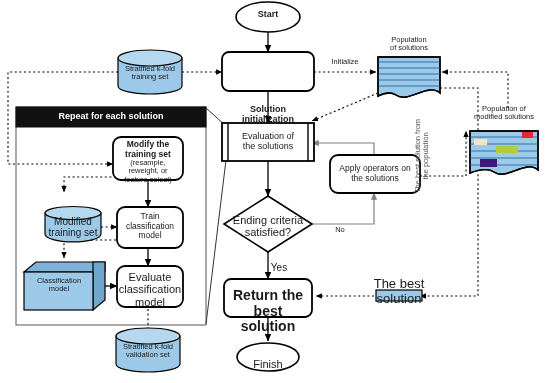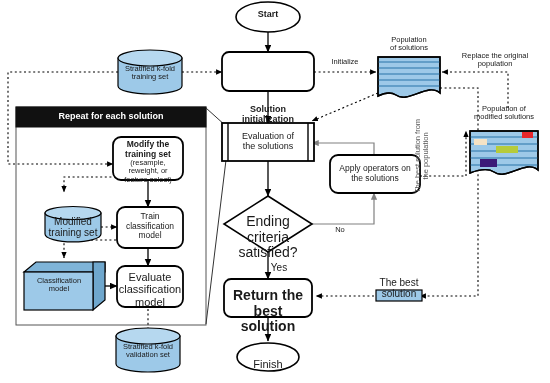--- a/index.html
+++ b/index.html
@@ -136,21 +136,21 @@
   </svg>
 
   <div class="lbl" style="left:236px;top:9px;width:64px;font-size:9px;font-weight:bold;">Start</div>
 
   <div class="lbl" style="left:224px;top:60px;width:88px;font-size:9px;font-weight:bold;white-space:pre-line;margin-top:44px;">Solution
 initialization</div>
 
   <div class="lbl" style="left:230px;top:131px;width:76px;font-size:9px;white-space:pre-line;">Evaluation of
 the solutions</div>
 
-  <div class="lbl" style="left:228px;top:214px;width:80px;font-size:14px;white-space:pre-line;">Ending criteria
+  <div class="lbl" style="left:228px;top:214px;width:80px;font-size:11px;white-space:pre-line;">Ending criteria
 satisfied?</div>
 
   <div class="lbl" style="left:331px;top:164px;width:88px;font-size:8.5px;white-space:pre-line;">Apply operators on
 the solutions</div>
 
   <div class="lbl" style="left:226px;top:288px;width:84px;font-size:14px;font-weight:bold;white-space:pre-line;">Return the
 best solution</div>
 
   <div class="lbl" style="left:238px;top:358px;width:60px;font-size:11px;">Finish</div>
 
@@ -179,28 +179,26 @@
 
   <div class="lbl" style="left:26px;top:277px;width:66px;font-size:7.5px;white-space:pre-line;">Classification
 model</div>
 
   <div class="lbl" style="left:376px;top:36px;width:66px;font-size:7.5px;white-space:pre-line;">Population
 of solutions</div>
 
   <div class="lbl" style="left:468px;top:105px;width:72px;font-size:7.5px;white-space:pre-line;">Population of
 modified solutions</div>
 
-  <div class="lbl" style="left:362px;top:277px;width:74px;font-size:10px;">The best solution</div>
+  <div class="lbl" style="left:362px;top:277px;width:74px;font-size:13px;">The best solution</div>
 
   <div class="lbl" style="left:16px;top:111px;width:190px;font-size:9px;font-weight:bold;color:#ffffff;">Repeat for each solution</div>
 
   <div class="lbl" style="left:320px;top:58px;width:50px;font-size:7.5px;">Initialize</div>
 
-  <div class="lbl" style="left:446px;top:52px;width:98px;font-size:7.5px;white-space:pre-line;">Replace the original
-population</div>
 
   <div class="lbl" style="left:330px;top:226px;width:20px;font-size:7.5px;">No</div>
 
   <div class="lbl" style="left:268px;top:262px;width:22px;font-size:10px;">Yes</div>
 
   <div class="lbl" style="left:414px;top:198px;width:84px;font-size:7.5px;white-space:pre-line;
               transform:rotate(-90deg);transform-origin:left top;color:#555;">The best solution from
 the population</div>
 
 </div>

